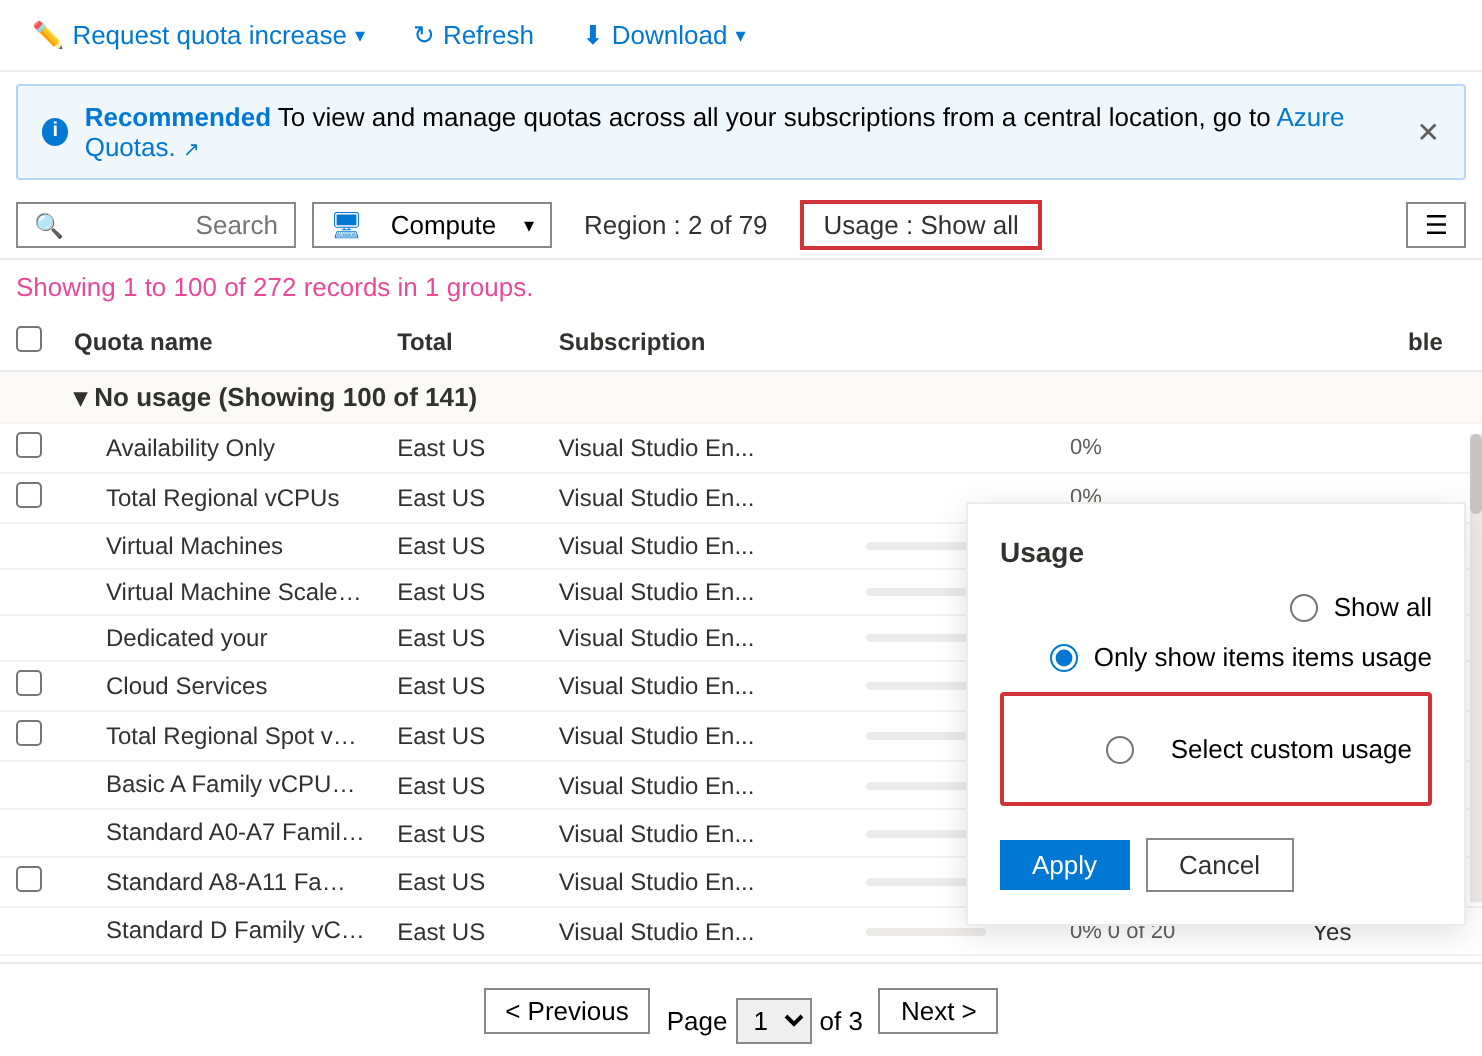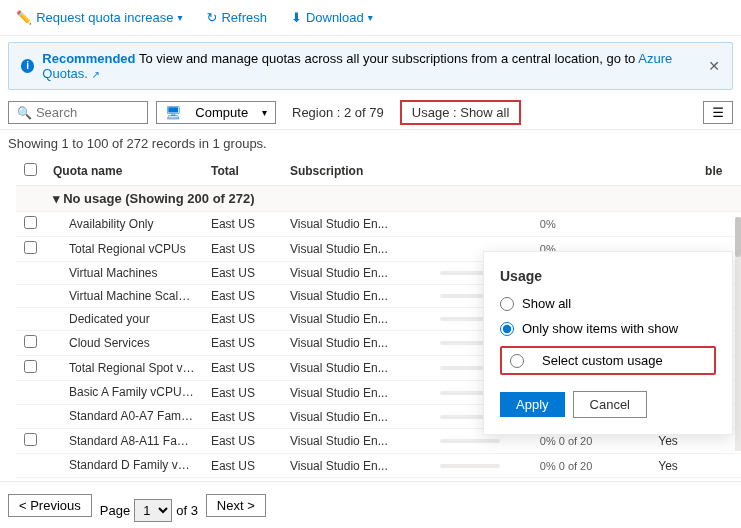--- a/index.html
+++ b/index.html
@@ -12,60 +12,60 @@
     
     
     .banner { background: #eff6fc; border: 1px solid #b3d7f5; padding: 8px 12px; display: flex; align-items: center; gap: 8px; font-size: 12px; margin: 6px 8px; border-radius: 2px; }
     .banner-close { margin-left: auto; cursor: pointer; color: #605e5c; background: none; border: none; font-size: 14px; }
     .banner-bold { font-weight: 600; color: #0078d4; }
     .banner-link { color: #0078d4; text-decoration: none; }
     
     
     .filter-bar { display: flex; align-items: center; padding: 4px 8px; gap: 8px; border-bottom: 1px solid #edebe9; }
     .search-box { display: flex; align-items: center; border: 1px solid #8a8886; padding: 3px 8px; gap: 4px; width: 140px; background: #fff; }
-    .search-box input { border: none; outline: none; font-size: 13px; width: 100%; }
+    .search-box input { border: none; outline: none; font-size: 13px; width: 100%; text-align: right; }
     .compute-btn { display: flex; align-items: center; gap: 6px; border: 1px solid #8a8886; padding: 3px 8px; background: #fff; cursor: pointer; min-width: 120px; justify-content: space-between; }
     .region-badge { color: #323130; font-size: 13px; padding: 3px 8px; }
     .usage-btn { display: flex; align-items: center; gap: 4px; border: 2px solid #d13438; padding: 3px 10px; background: #fff; cursor: pointer; color: #323130; font-size: 13px; font-weight: 500; }
     .filter-right { margin-left: auto; }
     .column-btn { border: 1px solid #8a8886; background: #fff; padding: 3px 8px; cursor: pointer; font-size: 13px; }
     
     
     .records-info { padding: 6px 8px; font-size: 12px; color: #323130; }
-    .records-info span { color: #404040; }
+    .records-info span { color: #ec4899; }
     
     
     .table-container { flex: 1; overflow-y: auto; position: relative; }
     table { width: 100%; border-collapse: collapse; }
     thead th { padding: 6px 8px; text-align: left; font-weight: 600; color: #323130; border-bottom: 1px solid #edebe9; font-size: 12px; position: sticky; top: 0; background: #fff; z-index: 1; white-space: nowrap; }
     tbody td { padding: 4px 8px; border-bottom: 1px solid #f3f2f1; font-size: 12px; color: #323130; white-space: nowrap; overflow: hidden; text-overflow: ellipsis; max-width: 120px; }
     .group-row td { background: #faf9f8; font-weight: 600; padding: 5px 8px; }
     .checkbox-col { width: 24px; }
     .indent { padding-left: 24px !important; }
     
     
     .progress-bar { width: 60px; height: 4px; background: #edebe9; border-radius: 2px; }
     .progress-fill { height: 100%; background: #0078d4; border-radius: 2px; }
     
     
     .dropdown-overlay { position: absolute; top: 94px; right: 8px; background: #fff; border: 1px solid #edebe9; box-shadow: 0 4px 16px rgba(0,0,0,0.12); width: 250px; z-index: 100; padding: 16px; }
     .dropdown-title { font-weight: 600; font-size: 14px; margin-bottom: 12px; color: #323130; }
-    .radio-option { display: flex; align-items: center; gap: 8px; margin-bottom: 10px; cursor: pointer; font-size: 13px; }
+    .radio-option { display: flex; align-items: center; gap: 8px; margin-bottom: 10px; cursor: pointer; font-size: 13px; justify-content: flex-end; }
     .radio-option input[type="radio"] { margin: 0; accent-color: #0078d4; width: 14px; height: 14px; }
     .radio-custom { border: 2px solid #d13438; padding: 6px 8px; border-radius: 2px; }
     .btn-apply { background: #0078d4; color: #fff; border: none; padding: 5px 16px; cursor: pointer; font-size: 13px; font-weight: 500; text-align: right; }
     .btn-cancel { background: #fff; color: #323130; border: 1px solid #8a8886; padding: 5px 16px; cursor: pointer; font-size: 13px; margin-left: 8px; }
     .action-row { margin-top: 16px; display: flex; align-items: center; }
     
     
     .scroll-hint { position: absolute; right: 0; top: 60px; bottom: 30px; width: 6px; background: #edebe9; }
     .scroll-thumb { position: absolute; top: 0; width: 6px; height: 40px; background: #c8c6c4; border-radius: 3px; }
     
     
-    .footer { display: flex; align-items: center; padding: 6px 8px; border-top: 1px solid #edebe9; gap: 8px; background: #fff; }
+    .footer { display: flex; align-items: center; padding: 6px 8px; border-top: 1px solid #edebe9; gap: 8px; background: #fff; justify-content: center; }
     .prev-btn { border: 1px solid #8a8886; background: #fff; padding: 3px 10px; cursor: pointer; font-size: 13px; display: flex; align-items: center; gap: 4px; }
     .next-btn { border: 1px solid #8a8886; background: #fff; padding: 3px 10px; cursor: pointer; font-size: 13px; }
     .page-select { display: flex; align-items: center; gap: 4px; font-size: 13px; margin-top: 11px; }
     .page-select select { border: 1px solid #8a8886; padding: 2px 4px; font-size: 13px; }
     
     .info-icon { color: #0078d4; font-size: 11px; cursor: pointer; }
     .alert-icon { display: inline-block; width: 14px; height: 14px; background: #0078d4; border-radius: 50%; color: #fff; text-align: center; line-height: 14px; font-size: 10px; font-weight: 700; }
   </style>
 </head>
 <body>
@@ -118,21 +118,21 @@
       <button class="column-btn">
         <span>☰</span>
       </button>
     </div>
   </div>
 
   <div class="records-info">
     <span>Showing 1 to 100 of 272 records in 1 groups.</span>
   </div>
 
-  <div style="position:relative; flex:1; overflow:hidden;margin-left:16px;">
+  <div style="position:relative; flex:1; overflow:hidden;">
     <div class="table-container">
       <table>
         <thead>
           <tr>
             <th class="checkbox-col">
               <input type="checkbox" style="">
             </th>
             <th>Quota name</th>
             <th>Total</th>
             <th>Subscription</th>
@@ -141,21 +141,21 @@
             <th></th>
             <th>ble</th>
           </tr>
         </thead>
         <tbody id="table-body">
 
         <tr class="group-row">
               <td></td>
               <td colspan="7">
   <span>▾ </span>
-  <span>No usage (Showing 200 of 272)</span>
+  <span>No usage (Showing 100 of 141)</span>
 </td>
             </tr>
             <tr>
     <td class="checkbox-col"><input type="checkbox" style=""></td>
     <td class="indent">Availability Only </td>
     <td>East US</td>
     <td>Visual Studio En...</td>
     <td></td>
     <td style="font-size:11px; color:#605e5c;">0% </td>
     <td></td>
@@ -302,23 +302,23 @@
     </div>
 
     <div class="dropdown-overlay">
       <div class="dropdown-title">Usage</div>
       <label class="radio-option">
         <input type="radio" name="usage" style="">
         <span>Show all</span>
       </label>
       <label class="radio-option">
         <input type="radio" name="usage" checked="" style="">
-        <span>Only show items with show</span>
+        <span>Only show items items usage</span>
       </label>
-      <label class="radio-option radio-custom" style="border: 2px solid #d13438; border-radius:2px; padding: 5px 8px; gap: 18px;">
+      <label class="radio-option radio-custom" style="border: 2px solid #d13438; border-radius:2px; padding: 19px 8px; gap: 18px;">
         <input type="radio" name="usage" style="">
         <span>Select custom usage</span>
       </label>
       <div class="action-row">
         <button class="btn-apply">Apply</button>
         <button class="btn-cancel">Cancel</button>
       </div>
     </div>
 
     <div class="scroll-hint">

